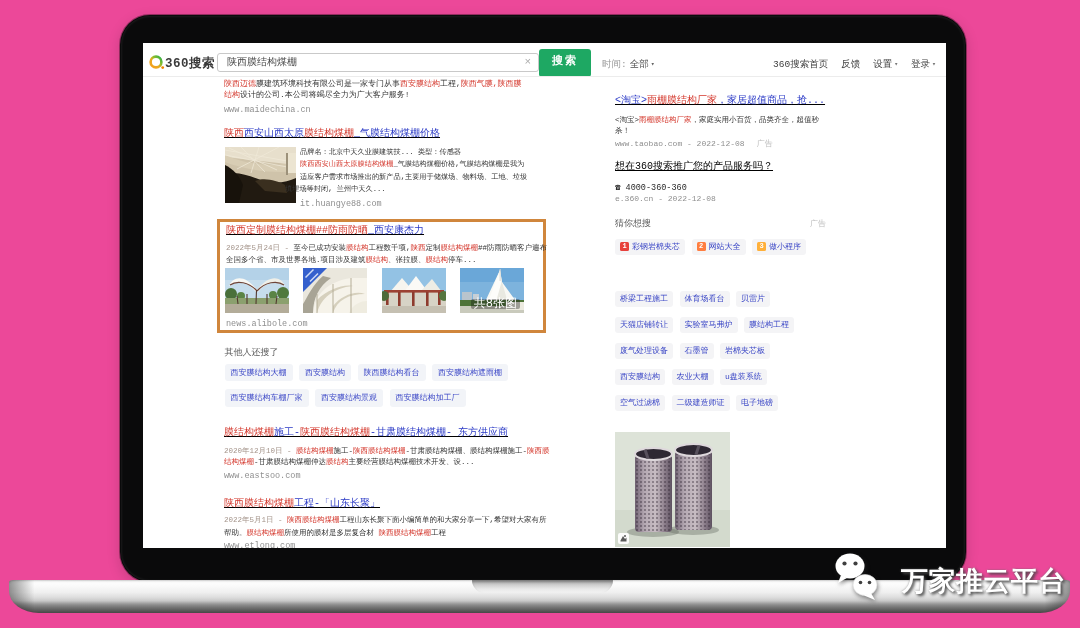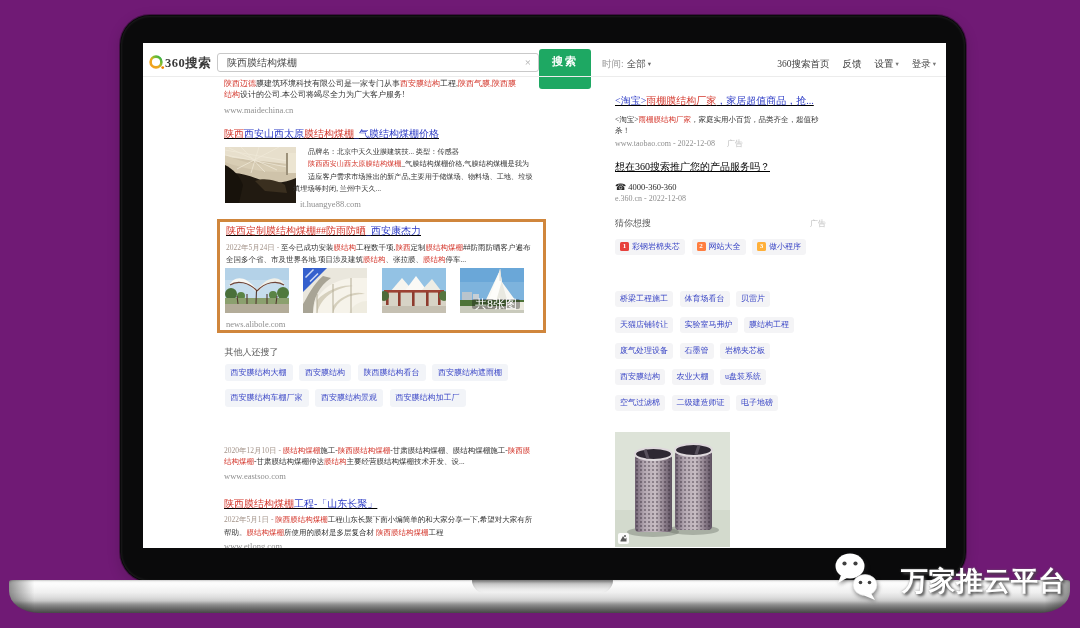--- a/index.html
+++ b/index.html
@@ -1,17 +1,17 @@
 <!DOCTYPE html>
 <html><head>
 <meta charset="utf-8">
 <style>
   html,body{margin:0;padding:0;background:#ffffff;}
-  #stage{position:relative;width:1080px;height:628px;background:#701a75;overflow:hidden;
-         font-family:Liberation Serif, serif;}
+  #stage{position:relative;width:1080px;height:628px;background:#ec4899;overflow:hidden;
+         font-family:Liberation Mono, monospace;}
   
   .lid{position:absolute;left:120px;top:15px;width:846px;height:567px;background:#0a0a0b;
        border-radius:30px;box-shadow:0 0 0 1px rgba(0,0,0,.35),0 4px 14px rgba(0,0,0,.16);}
   .lid-rim{position:absolute;left:1px;top:1px;right:1px;bottom:1px;border-radius:29px;
        box-shadow:inset 0 0 3px rgba(255,255,255,.14);}
   .screen{position:absolute;left:143px;top:43px;width:803px;height:505px;background:#ffffff;
           overflow:hidden;}
   .base{position:absolute;left:9px;top:580px;width:1061px;height:33px;
         background:
           linear-gradient(90deg,rgba(0,0,0,.42) 0%,rgba(0,0,0,0) 2.4%,rgba(0,0,0,0) 97.6%,rgba(0,0,0,.42) 100%),
@@ -28,30 +28,30 @@
            letter-spacing:.5px;white-space:nowrap;
            text-shadow:2px 2px 3px rgba(70,70,70,.95),0 0 2px rgba(120,120,120,.8);}
   
   .abs{position:absolute;white-space:nowrap;}
   .seg-red{color:#d4372c;}
   .seg-blue{color:#2b3ac6;}
   .seg-blk{color:#333333;}
   .seg-date{color:#a39389;}
   .title-line{font-size:10px;line-height:12px;text-decoration:underline;cursor:pointer;}
   .desc-line{font-size:7.5px;line-height:10px;}
-  .desc-sm{font-size:7.2px;margin-left:8px;}
+  .desc-sm{font-size:7.2px;}
   .url-line{font-size:8.5px;line-height:10px;color:#8f8f8f;}
   .r1-line{font-size:8px;line-height:10px;}
   
   .hdr-logo-text{left:22px;top:12px;font-size:12.5px;font-weight:bold;color:#3a3a3a;letter-spacing:.5px;}
   .search-input{position:absolute;left:74px;top:10px;width:322px;height:19px;border:1px solid #c9c9c9;
                 border-radius:3px;background:#fff;box-sizing:border-box;}
   .search-input .q{position:absolute;left:9px;top:0;line-height:17px;font-size:10px;color:#4a4a4a;}
   .search-input .x{position:absolute;right:7px;top:0;line-height:17px;font-size:11px;color:#ababab;cursor:pointer;}
-  .search-btn{position:absolute;left:396px;top:6px;width:52px;height:40px;background:#1ea863;border:0;
+  .search-btn{position:absolute;left:396px;top:6px;width:52px;height:28px;background:#1ea863;border:0;
               border-radius:3px;color:#fff;font-size:11px;font-weight:bold;letter-spacing:2px;
               text-align:center;line-height:24px;cursor:pointer;font-family:inherit;}
   .time-filter{left:459px;top:15px;font-size:9.5px;color:#999;}
   .time-filter .v{color:#4f4f4f;margin-left:3px;}
   .time-filter .caret{color:#666;font-size:6.5px;vertical-align:1px;margin-left:2px;}
   .hdr-nav{position:absolute;right:10px;top:15px;display:flex;gap:13px;font-size:9.5px;color:#404040;}
   .hdr-nav .caret{color:#787878;font-size:6.5px;vertical-align:1px;margin-left:2px;}
   .hdr-divider{position:absolute;left:0;top:33px;width:803px;height:1px;background:#ececec;}
   
   .hl-box{position:absolute;left:74px;top:176px;width:329px;height:114px;border:3px solid #d0863c;
@@ -208,20 +208,21 @@
         <span class="chip">西安膜结构</span>
         <span class="chip">陕西膜结构看台</span>
         <span class="chip">西安膜结构遮雨棚</span>
       </div>
     <div class="chip-row" style="left:81.5px;top:346px;">
         <span class="chip">西安膜结构车棚厂家</span>
         <span class="chip">西安膜结构景观</span>
         <span class="chip">西安膜结构加工厂</span>
       </div>
 
+    <div class="abs title-line" style="left:81px;top:383.5px;"><span class="seg-red">膜结构煤棚</span><span class="seg-blue">施工-</span><span class="seg-red">陕西膜结构煤棚</span><span class="seg-blue">-甘肃膜结构煤棚- 东方供应商</span></div>
     <div class="abs desc-line" style="left:81px;top:402.5px;"><span class="seg-date">2020年12月10日 - </span><span class="seg-red">膜结构煤棚</span><span class="seg-blk">施工-</span><span class="seg-red">陕西膜结构煤棚</span><span class="seg-blk">-甘肃膜结构煤棚、膜结构煤棚施工-</span><span class="seg-red">陕西膜</span></div>
     <div class="abs desc-line" style="left:81px;top:414px;"><span class="seg-red">结构煤棚</span><span class="seg-blk">-甘肃膜结构煤棚仲达</span><span class="seg-red">膜结构</span><span class="seg-blk">主要经营膜结构煤棚技术开发、设...</span></div>
     <div class="abs url-line" style="left:81px;top:428px;">www.eastsoo.com</div>
 
     <div class="abs title-line" style="left:81px;top:454.5px;"><span class="seg-red">陕西膜结构煤棚</span><span class="seg-blue">工程-「山东长聚」</span></div>
     <div class="abs desc-line" style="left:81px;top:472px;"><span class="seg-date">2022年5月1日 - </span><span class="seg-red">陕西膜结构煤棚</span><span class="seg-blk">工程山东长聚下面小编简单的和大家分享一下,希望对大家有所</span></div>
     <div class="abs desc-line" style="left:81px;top:484.5px;"><span class="seg-blk">帮助。</span><span class="seg-red">膜结构煤棚</span><span class="seg-blk">所使用的膜材是多层复合材 </span><span class="seg-red">陕西膜结构煤棚</span><span class="seg-blk">工程</span></div>
     <div class="abs url-line" style="left:81px;top:498px;">www.etlong.com</div>
 
     <div class="abs title-line" style="left:472px;top:52px;font-size:10px;"><span class="seg-blue">&lt;淘宝&gt;</span><span class="seg-red">雨棚膜结构厂家</span><span class="seg-blue">，家居超值商品，抢...</span></div>

